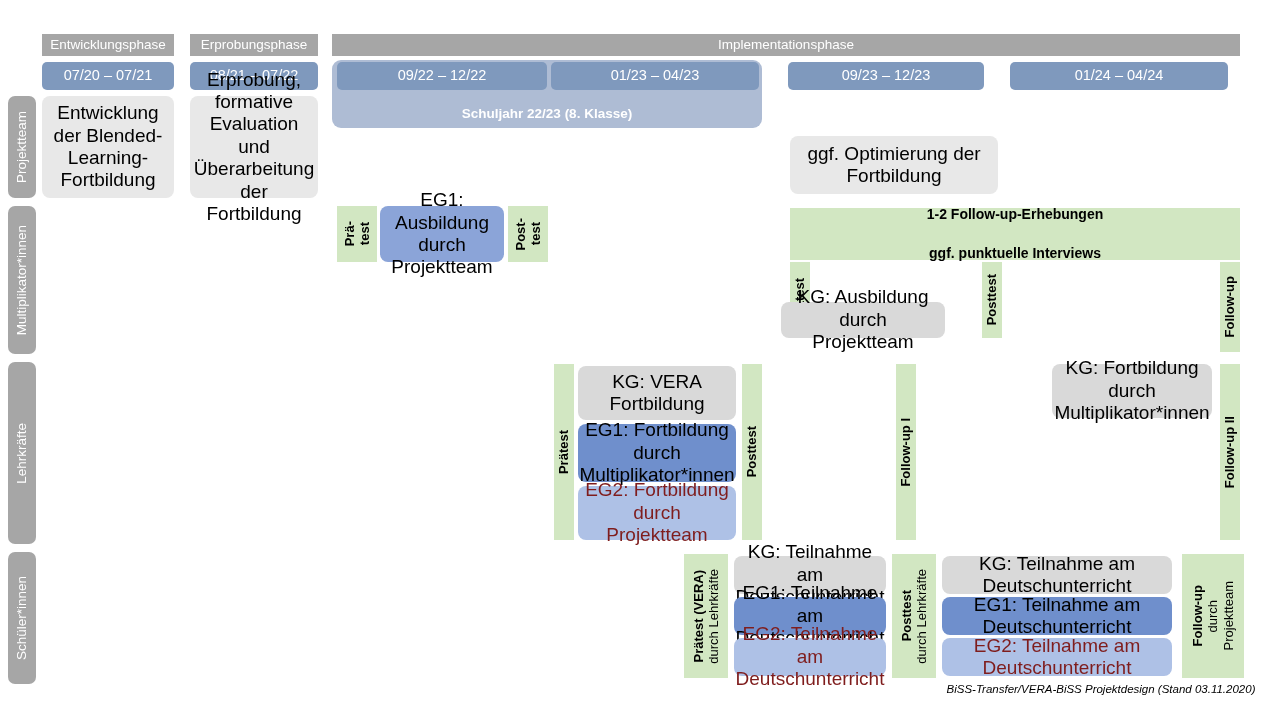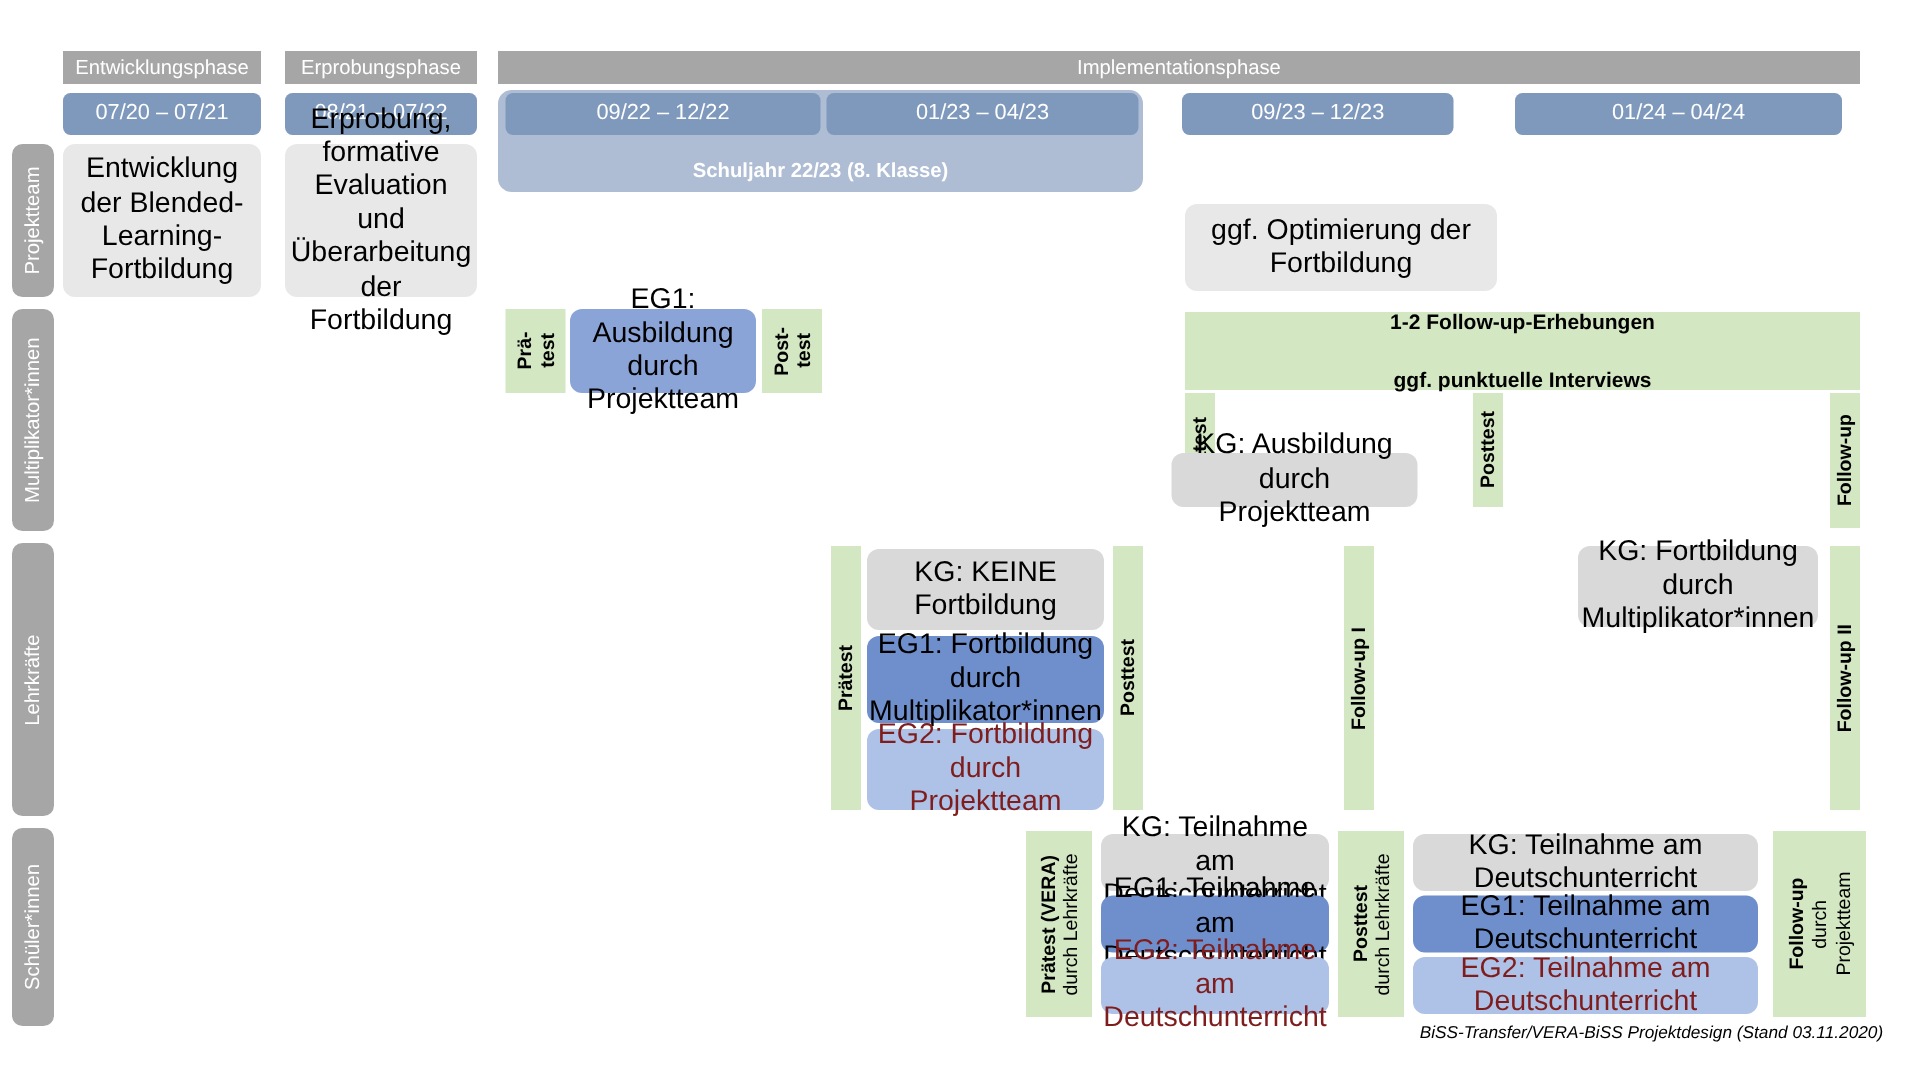--- a/index.html
+++ b/index.html
@@ -84,21 +84,21 @@
 
   <div class="box date-chip" style="left:42px;top:62px;width:132px;height:28px;">07/20 – 07/21</div>
   <div class="box date-chip" style="left:190px;top:62px;width:128px;height:28px;">08/21 – 07/22</div>
 
   <div class="box schoolyear" style="left:332px;top:60px;width:430px;height:68px;">
     <div class="sy-label">Schuljahr 22/23 (8. Klasse)</div>
   </div>
   <div class="box date-chip" style="left:337px;top:62px;width:210px;height:28px;">09/22 – 12/22</div>
   <div class="box date-chip" style="left:551px;top:62px;width:208px;height:28px;">01/23 – 04/23</div>
 
-  <div class="box date-chip" style="left:788px;top:62px;width:181px;height:28px;">09/23 – 12/23</div>
+  <div class="box date-chip" style="left:788px;top:62px;width:196px;height:28px;">09/23 – 12/23</div>
   <div class="box date-chip" style="left:1010px;top:62px;width:218px;height:28px;">01/24 – 04/24</div>
 
   <div class="box role" style="left:8px;top:96px;width:28px;height:102px;">
     <span>Projektteam</span>
   </div>
   <div class="box role" style="left:8px;top:206px;width:28px;height:148px;">
     <span>Multiplikator*innen</span>
   </div>
   <div class="box role" style="left:8px;top:362px;width:28px;height:182px;">
     <span>Lehrkräfte</span>
@@ -137,21 +137,21 @@
   <div class="box green" style="left:982px;top:262px;width:20px;height:76px;">
     <div class="vtxt">Posttest</div>
   </div>
   <div class="box green" style="left:1220px;top:262px;width:20px;height:90px;">
     <div class="vtxt">Follow-up</div>
   </div>
 
   <div class="box green" style="left:554px;top:364px;width:20px;height:176px;">
     <div class="vtxt">Prätest</div>
   </div>
-  <div class="box card card-gray2" style="left:578px;top:366px;width:158px;height:54px;">KG:  KEINE Fortbildung</div>
+  <div class="box card card-gray2" style="left:578px;top:366px;width:158px;height:54px;">KG:  VERA Fortbildung</div>
   <div class="box card card-blue-dark" style="left:578px;top:424px;width:158px;height:58px;">EG1: Fortbildung durch Multiplikator*innen</div>
   <div class="box card card-blue-light" style="left:578px;top:486px;width:158px;height:54px;">EG2: Fortbildung durch Projektteam</div>
   <div class="box green" style="left:742px;top:364px;width:20px;height:176px;">
     <div class="vtxt">Posttest</div>
   </div>
   <div class="box green" style="left:896px;top:364px;width:20px;height:176px;">
     <div class="vtxt">Follow-up I</div>
   </div>
   <div class="box card card-gray2" style="left:1052px;top:364px;width:160px;height:54px;">KG: Fortbildung durch Multiplikator*innen</div>
   <div class="box green" style="left:1220px;top:364px;width:20px;height:176px;">

